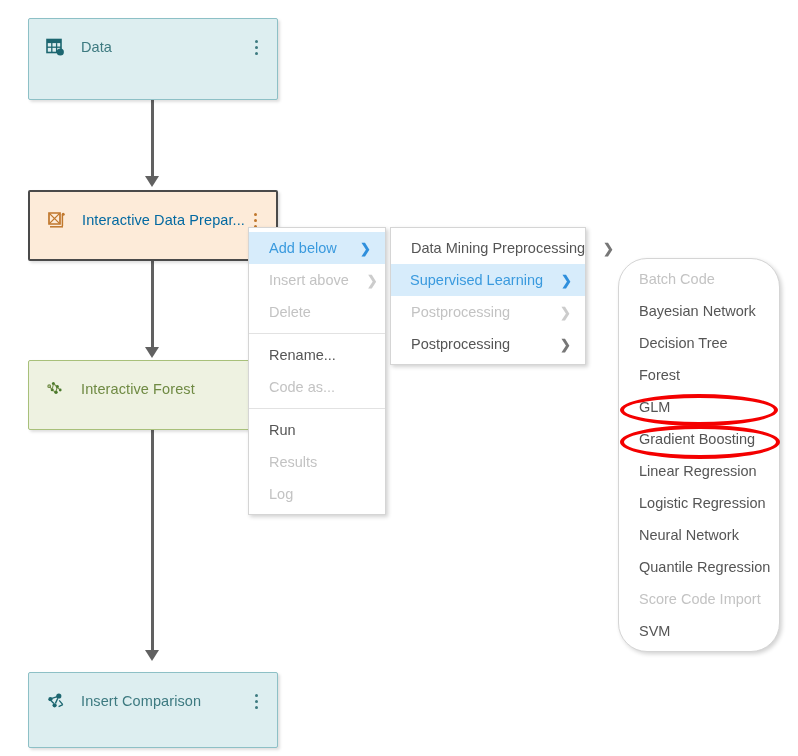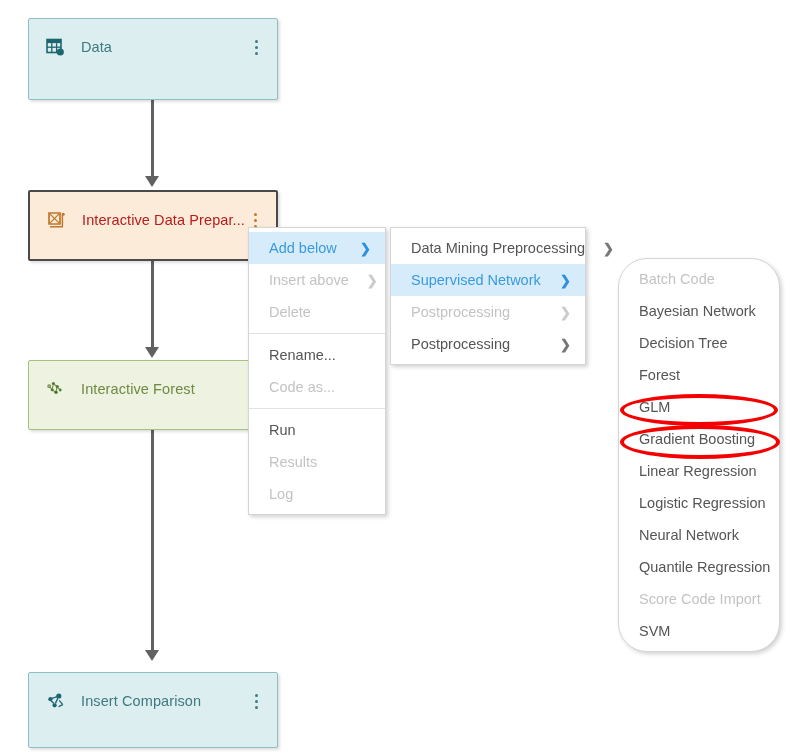--- a/index.html
+++ b/index.html
@@ -72,21 +72,21 @@
     height: 3px;
     border-radius: 50%;
   }
 
   
   .node.teal      { background: #ddeef0; border: 1px solid #8dc0c6; }
   .node.teal .node-label { color: #3d7a80; }
   .node.teal .node-kebab i { background: #3d7a80; }
 
   .node.orange    { background: #fdebd9; border: 2px solid #4a4a4a; }
-  .node.orange .node-label { color: #b91c1c; }
+  .node.orange .node-label { color: #0369a1; }
   .node.orange .node-kebab i { background: #c0772c; }
 
   .node.green     { background: #eef2e1; border: 1px solid #a8c07a; }
   .node.green .node-label { color: #6f8a43; }
   .node.green .node-kebab i { background: #6f8a43; }
 
   
   .connector {
     position: absolute;
     width: 3px;
@@ -282,21 +282,21 @@
     <span class="mi-label">Log</span>
   </div>
 </div>
 
 <div class="menu" style="left:390px; top:227px; width:196px;">
   <div class="menu-item">
     <span class="mi-label">Data Mining Preprocessing</span>
     <span class="chev">❯</span>
   </div>
   <div class="menu-item highlight">
-    <span class="mi-label">Supervised Network</span>
+    <span class="mi-label">Supervised Learning</span>
     <span class="chev">❯</span>
   </div>
   <div class="menu-item disabled">
     <span class="mi-label">Postprocessing</span>
     <span class="chev">❯</span>
   </div>
   <div class="menu-item">
     <span class="mi-label">Postprocessing</span>
     <span class="chev">❯</span>
   </div>

